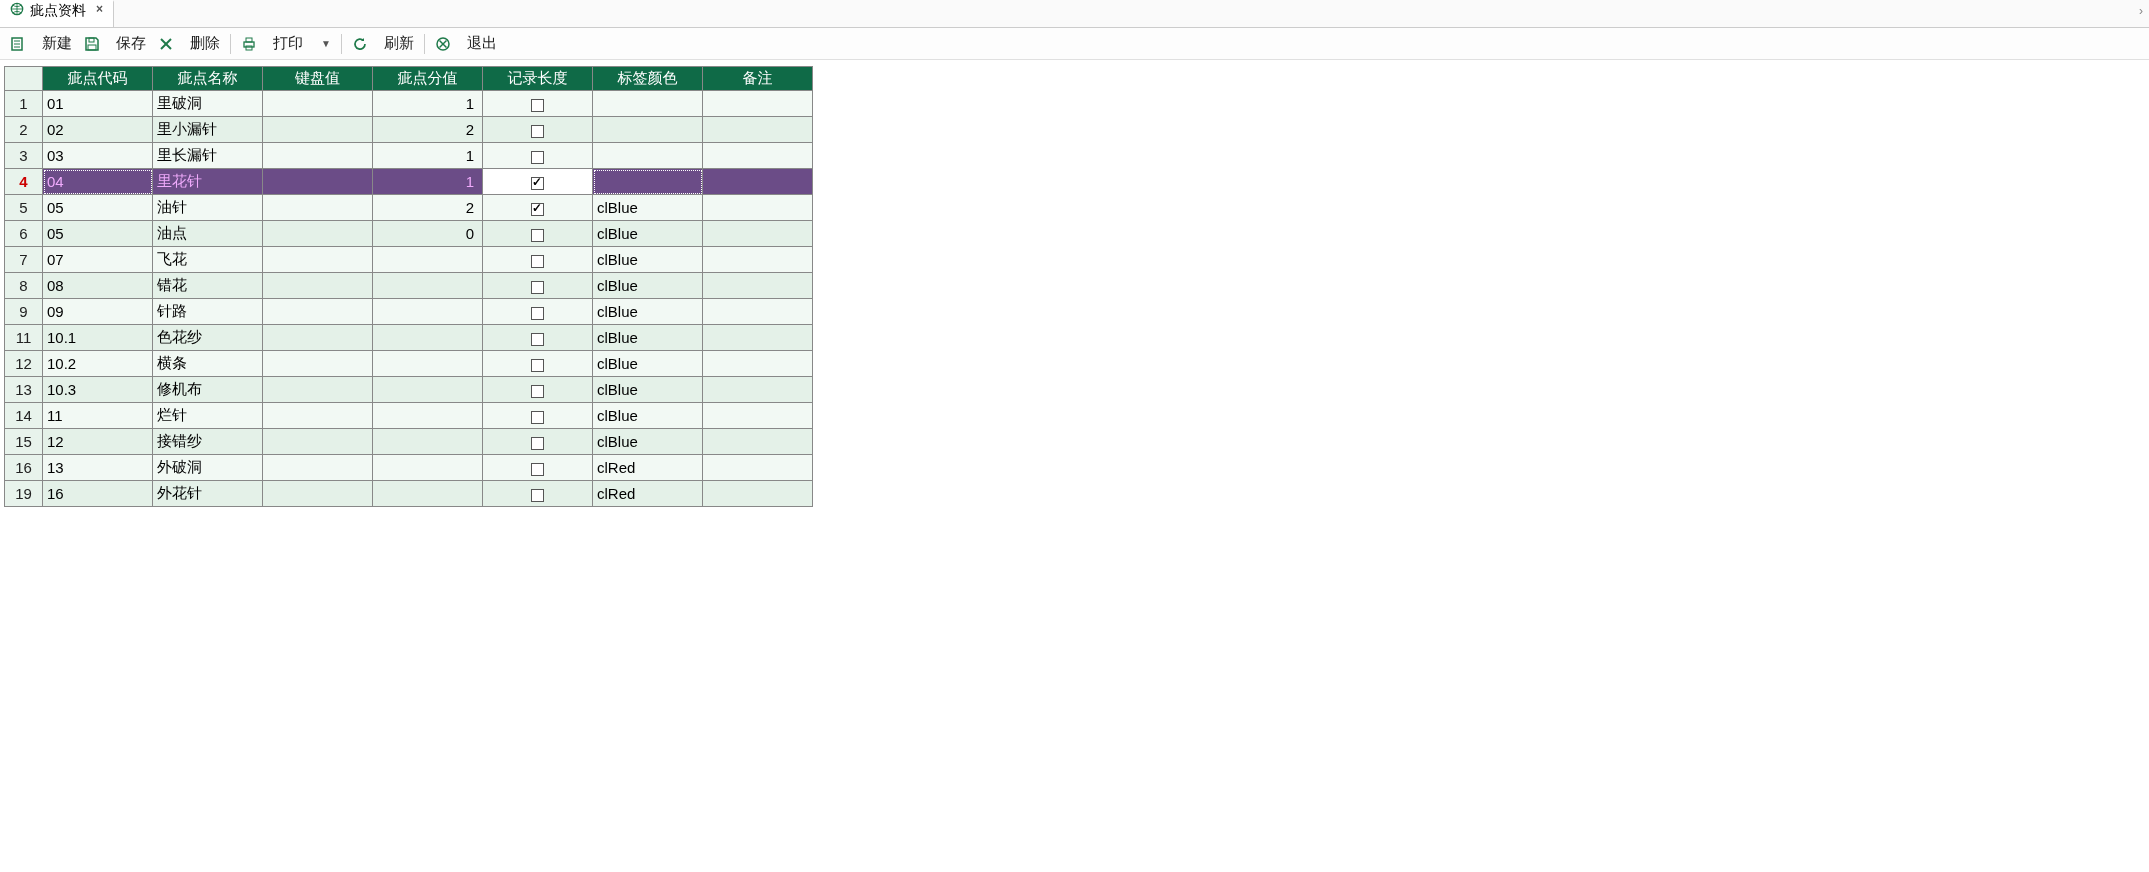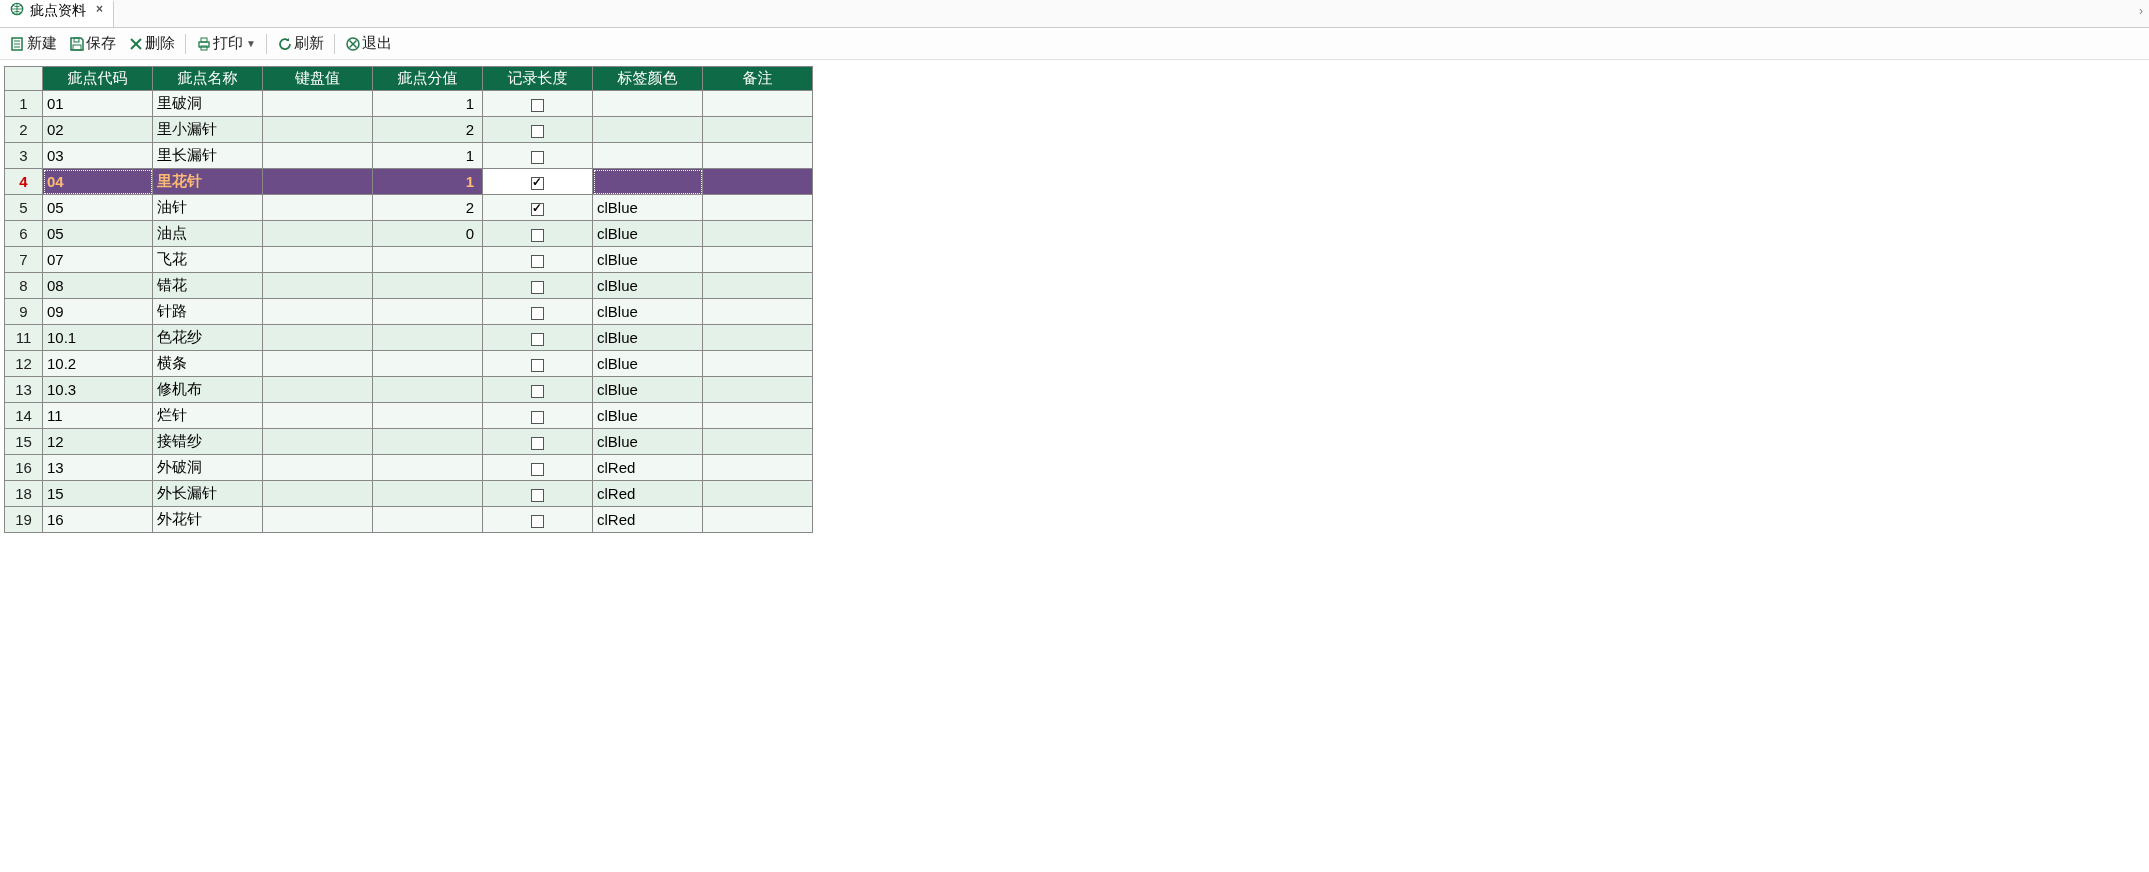--- a/index.html
+++ b/index.html
@@ -45,21 +45,21 @@
     align-items: center;
     gap: 4px;
     padding: 4px 6px;
     border-bottom: 1px solid #e0e0e0;
     background: #fdfdfd;
     height: 32px;
   }
   .tb-btn {
     display: inline-flex;
     align-items: center;
-    gap: 1px;
+    gap: 16px;
     padding: 2px 4px;
     cursor: pointer;
     font-size: 15px;
     color: #222;
   }
   .tb-icon { display: inline-flex; width: 16px; height: 16px; align-items:center; justify-content:center; }
   .tb-sep { width: 1px; height: 20px; background: #ccc; margin: 0 2px; }
   .drop-caret { font-size: 10px; color: #555; margin-left: 2px; }
   .grid-wrap { padding: 6px 4px; }
   table.grid {
@@ -103,21 +103,21 @@
     vertical-align: middle;
   }
   .chk.checked::after {
     content: "✓";
     position: absolute;
     top: -3px; left: 0;
     font-size: 12px;
     font-weight: bold;
     color: #000;
   }
-  tr.selected td.cell { background: #6b4c87 !important; color: #fdba74; font-weight: bold; }
+  tr.selected td.cell { background: #6b4c87 !important; color: #f0abfc; }
   tr.selected td.rownum { color: #c00; font-weight: bold; }
   tr.selected td[data-col="reclen"] { background: #fff !important; }
   tr.selected td[data-col="reclen"] .chk.checked::after { color: #000; }
   tr.selected td[data-col="code"],
   tr.selected td[data-col="label_color"] {
     outline: 1px dotted #fff;
     outline-offset: -2px;
   }
   
   col.c-rownum { width: 38px; }
@@ -381,30 +381,20 @@
           <td class="rownum">16</td>
           <td class="cell" data-col="code">13</td>
           <td class="cell" data-col="name">外破洞</td>
           <td class="cell" data-col="key"></td>
           <td class="cell" data-col="score"></td>
           <td class="cell" data-col="reclen"><span class="chk"></span></td>
           <td class="cell" data-col="label_color">clRed</td>
           <td class="cell" data-col="remark"></td>
         </tr>
         <tr>
-          <td class="rownum">18</td>
-          <td class="cell" data-col="code">15</td>
-          <td class="cell" data-col="name">外长漏针</td>
-          <td class="cell" data-col="key"></td>
-          <td class="cell" data-col="score"></td>
-          <td class="cell" data-col="reclen"><span class="chk"></span></td>
-          <td class="cell" data-col="label_color">clRed</td>
-          <td class="cell" data-col="remark"></td>
-        </tr>
-        <tr>
           <td class="rownum">19</td>
           <td class="cell" data-col="code">16</td>
           <td class="cell" data-col="name">外花针</td>
           <td class="cell" data-col="key"></td>
           <td class="cell" data-col="score"></td>
           <td class="cell" data-col="reclen"><span class="chk"></span></td>
           <td class="cell" data-col="label_color">clRed</td>
           <td class="cell" data-col="remark"></td>
         </tr>
       </tbody>

